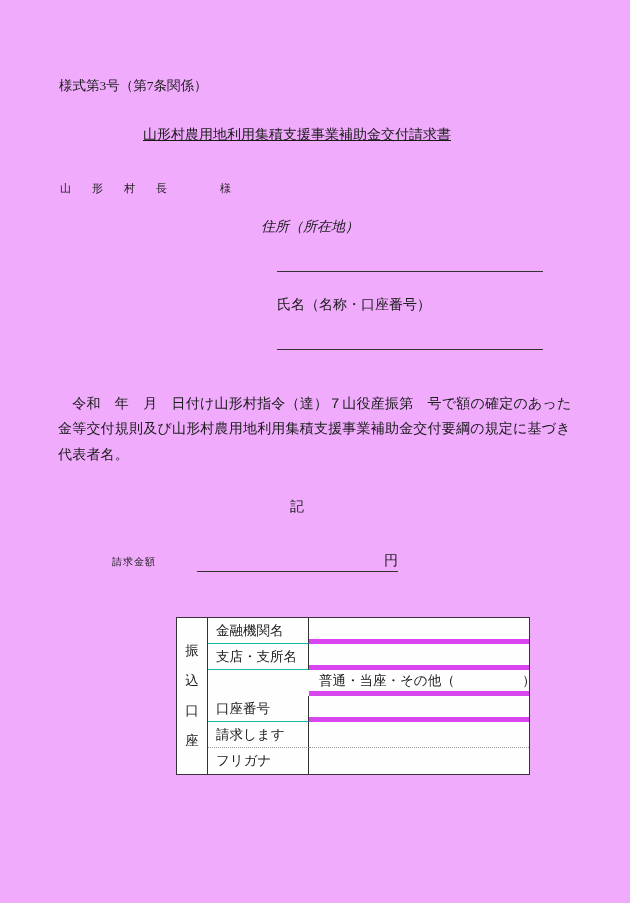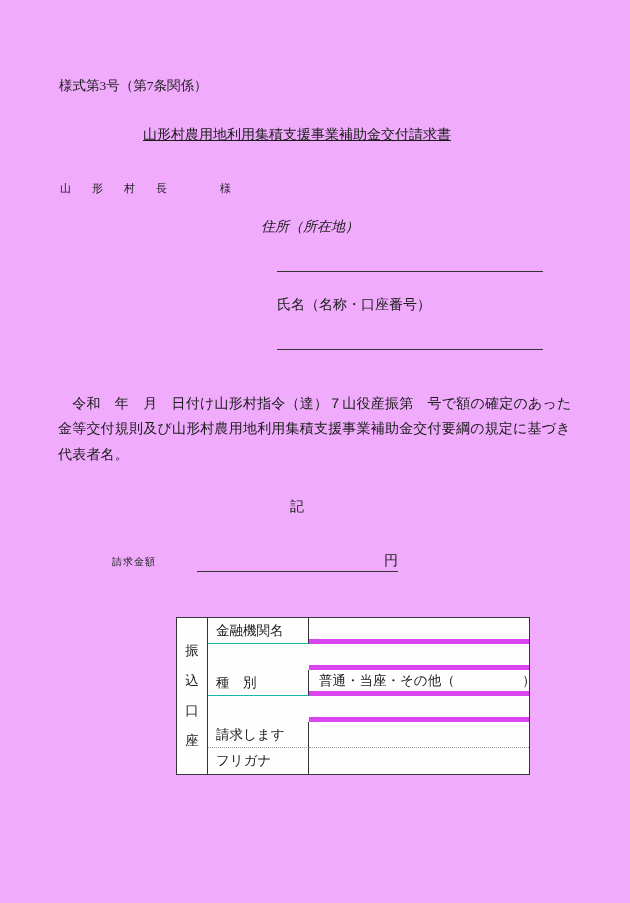--- a/index.html
+++ b/index.html
@@ -184,25 +184,26 @@
     <div class="bt-group">
       <span>振</span>
       <span>込</span>
       <span>口</span>
       <span>座</span>
     </div>
 
     <div class="bt-label">金融機関名</div>
     <div class="bt-value"></div>
 
+    <div class="bt-label">支店・支所名</div>
     <div class="bt-value"></div>
 
-    <div class="bt-label">種　別</div>
     <div class="bt-value">普通・当座・その他（　　　　　）</div>
 
+    <div class="bt-label">口座番号</div>
     <div class="bt-value"></div>
 
     <div class="bt-label dotted-bottom">請求します</div>
     <div class="bt-value dotted-bottom"></div>
 
     <div class="bt-label no-bottom">フリガナ</div>
     <div class="bt-value no-bottom"></div>
   </div>
 
 </div>

